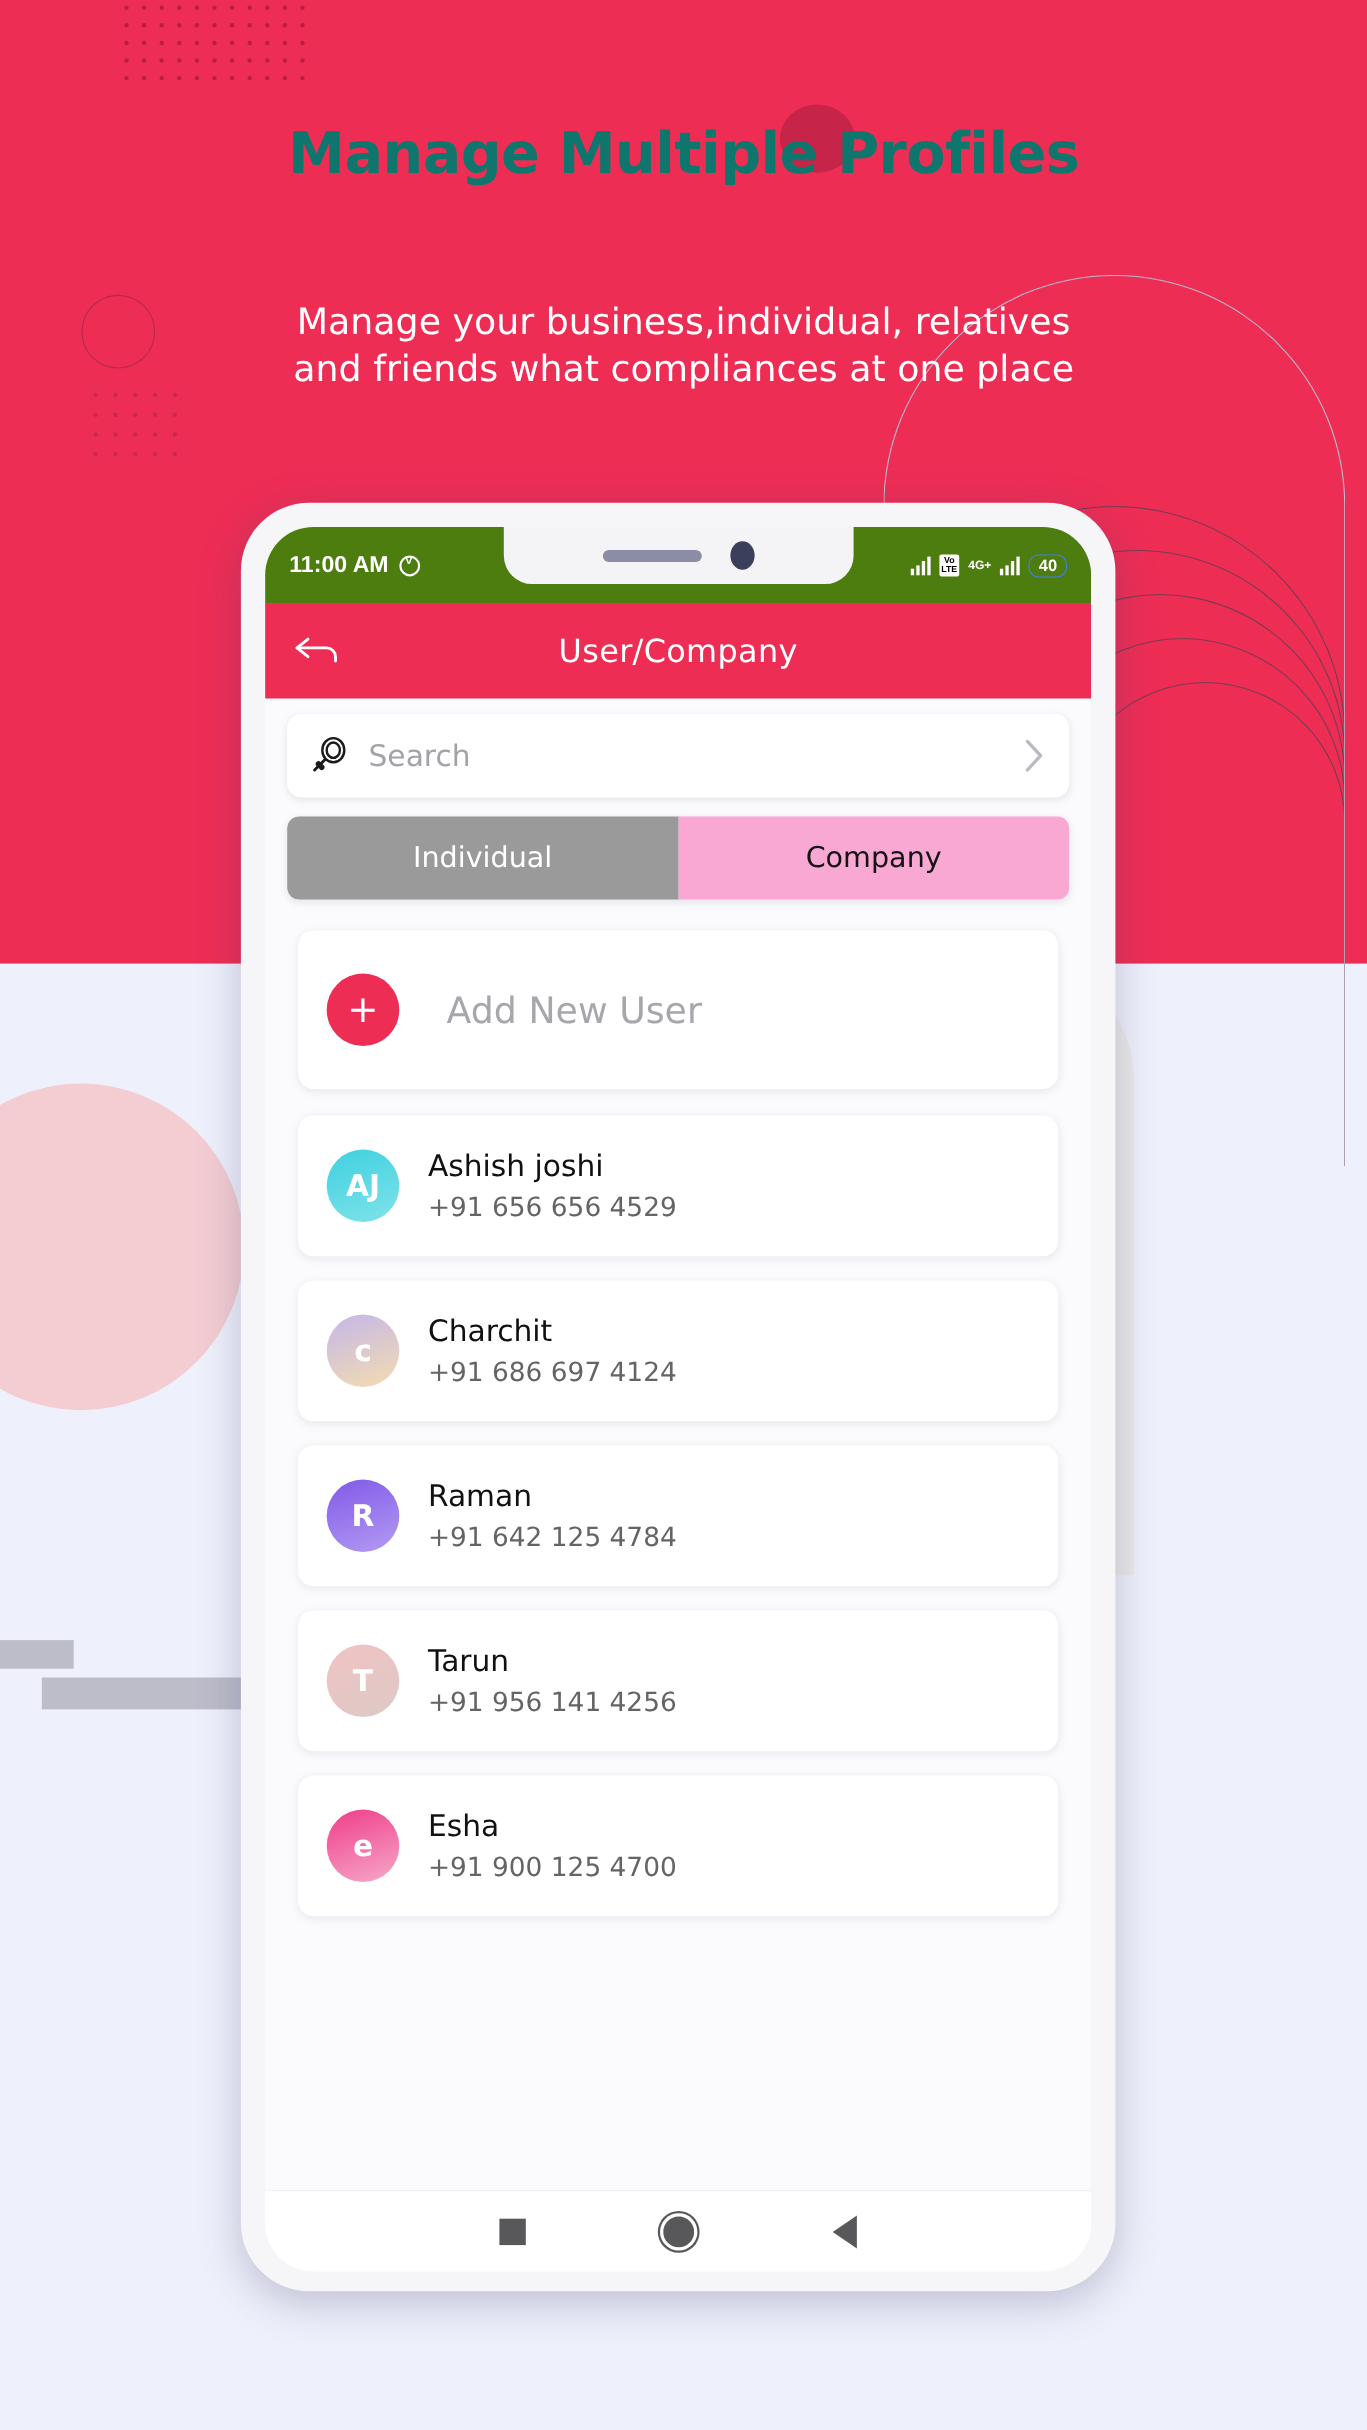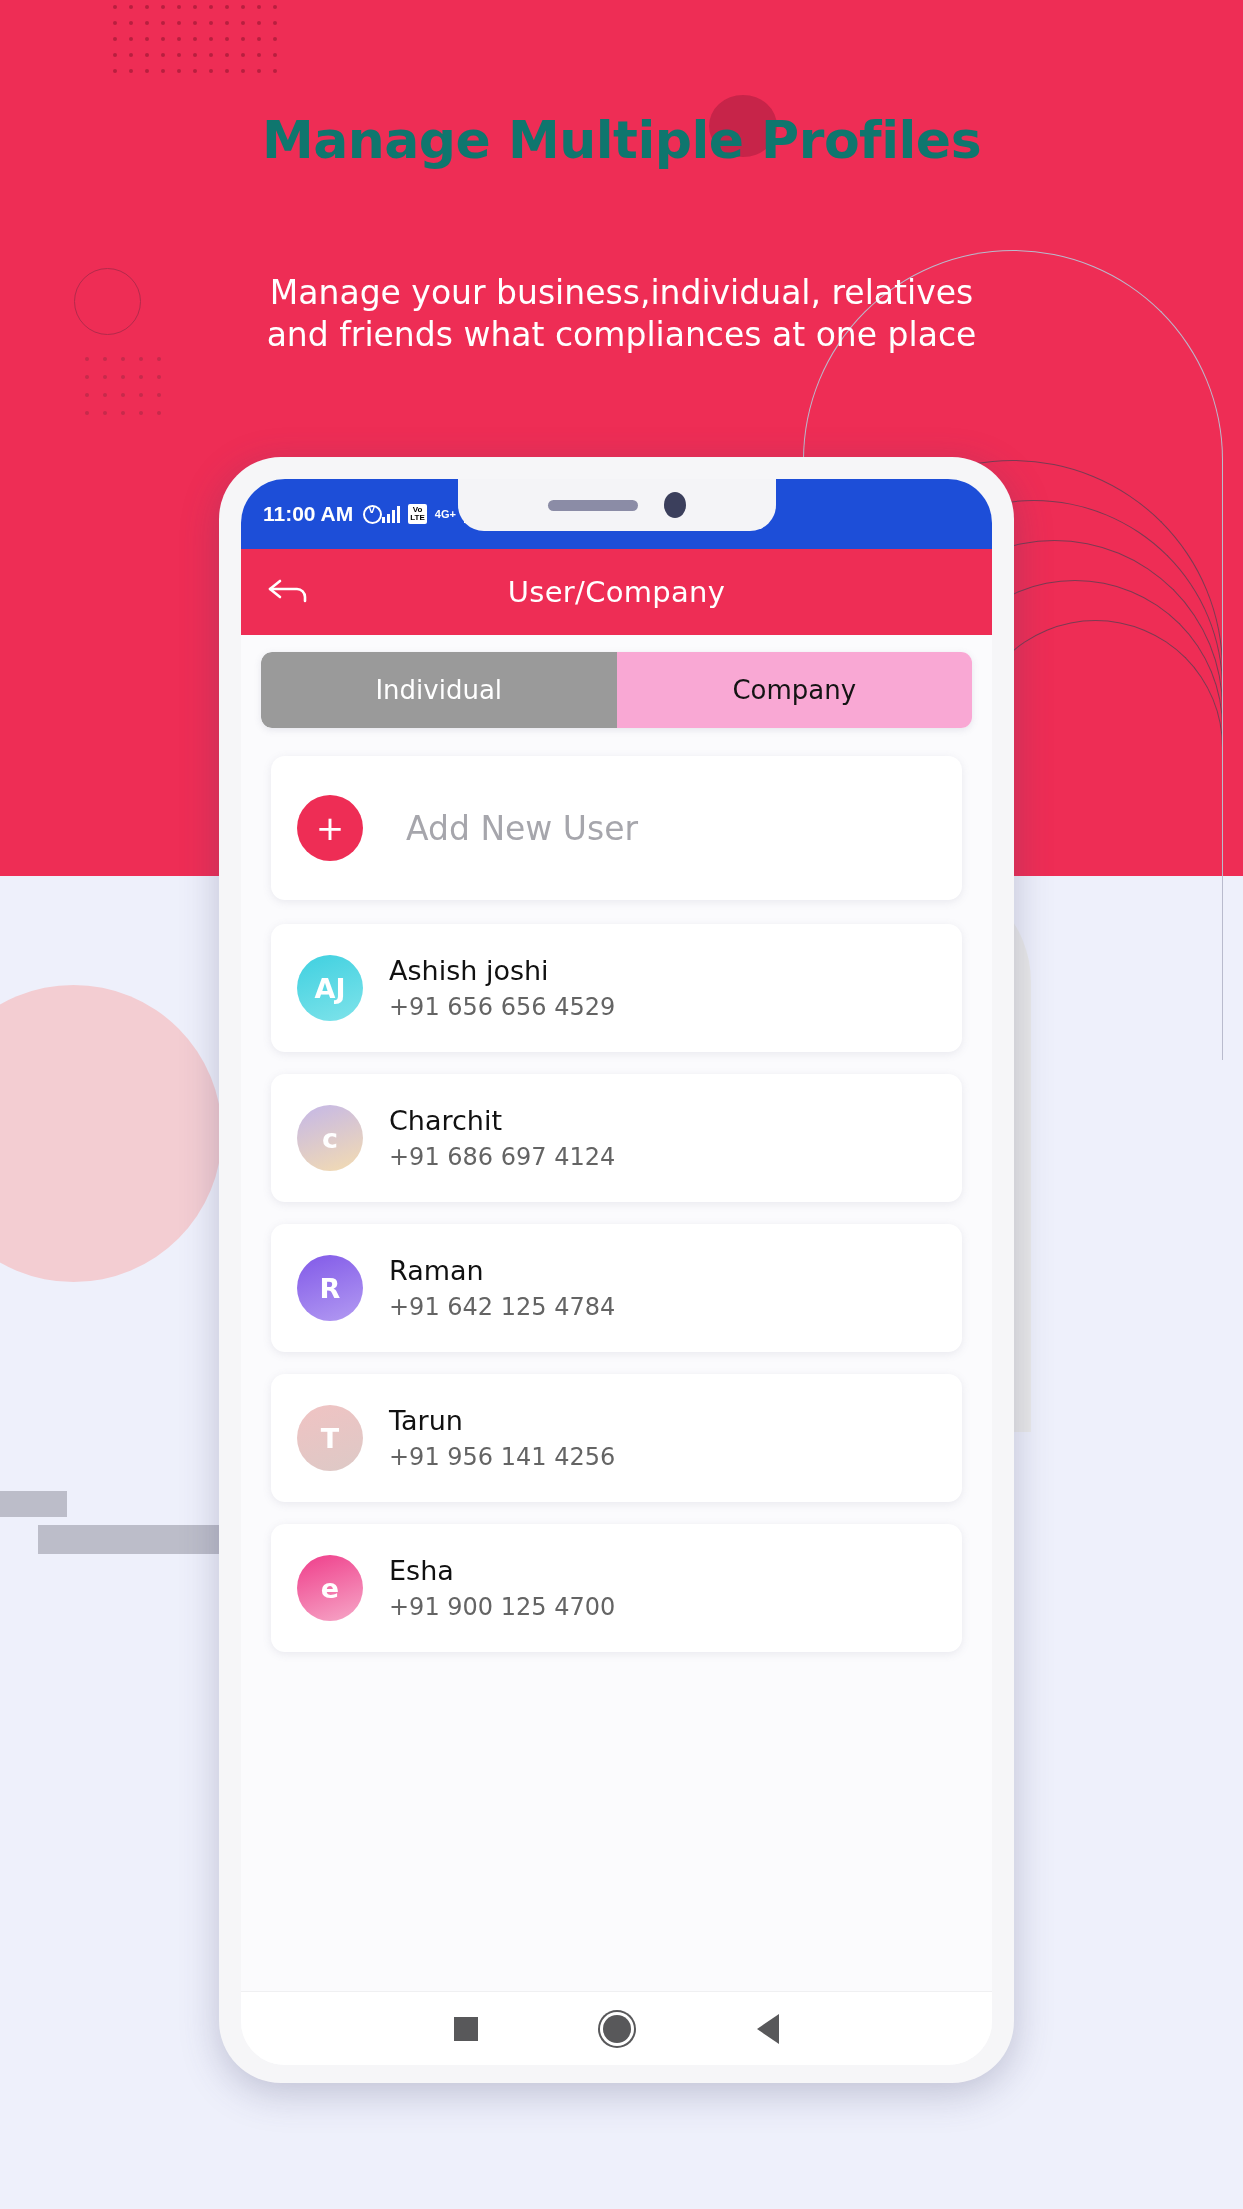--- a/index.html
+++ b/index.html
@@ -73,22 +73,22 @@
     box-shadow:0 10px 38px rgba(70,70,110,.28);
     padding:22px 22px 18px 22px;
   }
   .phone-inner {
     position:relative; width:751px; height:1586px; border-radius:44px;
     background:#fbfbfd; overflow:hidden;
   }
 
   
   .statusbar {
-    position:relative; height:70px; background:#1d4ed8; color:#fff;
-    display:flex; align-items:center; justify-content:flex-start;
+    position:relative; height:70px; background:#4d7c0f; color:#fff;
+    display:flex; align-items:center; justify-content:space-between;
     padding:0 22px; font-size:21px; font-weight:bold;
   }
   .sb-left { display:flex; align-items:center; gap:10px; }
   .sb-right { display:flex; align-items:center; gap:8px; }
   .notch {
     position:absolute; left:50%; top:0; transform:translateX(-50%);
     width:318px; height:52px; background:#f4f4f7;
     border-radius:0 0 26px 26px;
     display:flex; align-items:center; justify-content:center; gap:26px;
   }
@@ -330,20 +330,36 @@
       <svg viewBox="0 0 44 34" width="44" height="34" fill="none" stroke="#fff" stroke-width="2.6" stroke-linecap="round" stroke-linejoin="round">
         <path d="M13 6 L3 14 L13 22"></path>
         <path d="M3 14 H30 a8 8 0 0 1 8 8 v4"></path>
       </svg>
     </span>
     <span class="appbar-title">User/Company</span>
   </div>
 
   <div class="app-body">
 
+    <div class="searchbar">
+      <span class="search-ic">
+        <svg viewBox="0 0 38 38" width="38" height="38" fill="none" stroke="#1b1b1b" stroke-width="2.2">
+          <ellipse cx="22" cy="14" rx="10" ry="11"></ellipse>
+          <ellipse cx="22" cy="14" rx="6" ry="7"></ellipse>
+          <path d="M14.5 22.5 L5 32" stroke-width="2.6" stroke-linecap="round"></path>
+          <path d="M8.5 26.5 L11.5 29.5" stroke-width="5" stroke-linecap="round"></path>
+        </svg>
+      </span>
+      <span class="search-text">Search</span>
+      <span class="chev-right">
+        <svg viewBox="0 0 24 36" width="24" height="36" fill="none" stroke="#b9b9bf" stroke-width="3" stroke-linecap="round" stroke-linejoin="round">
+          <path d="M6 5 L18 18 L6 31"></path>
+        </svg>
+      </span>
+    </div>
 
     <div class="tabs">
       <div class="tab active">Individual</div>
       <div class="tab inactive">Company</div>
     </div>
 
 
     <div class="list">
       <div class="row add">
         <span class="avatar plus">+</span>

